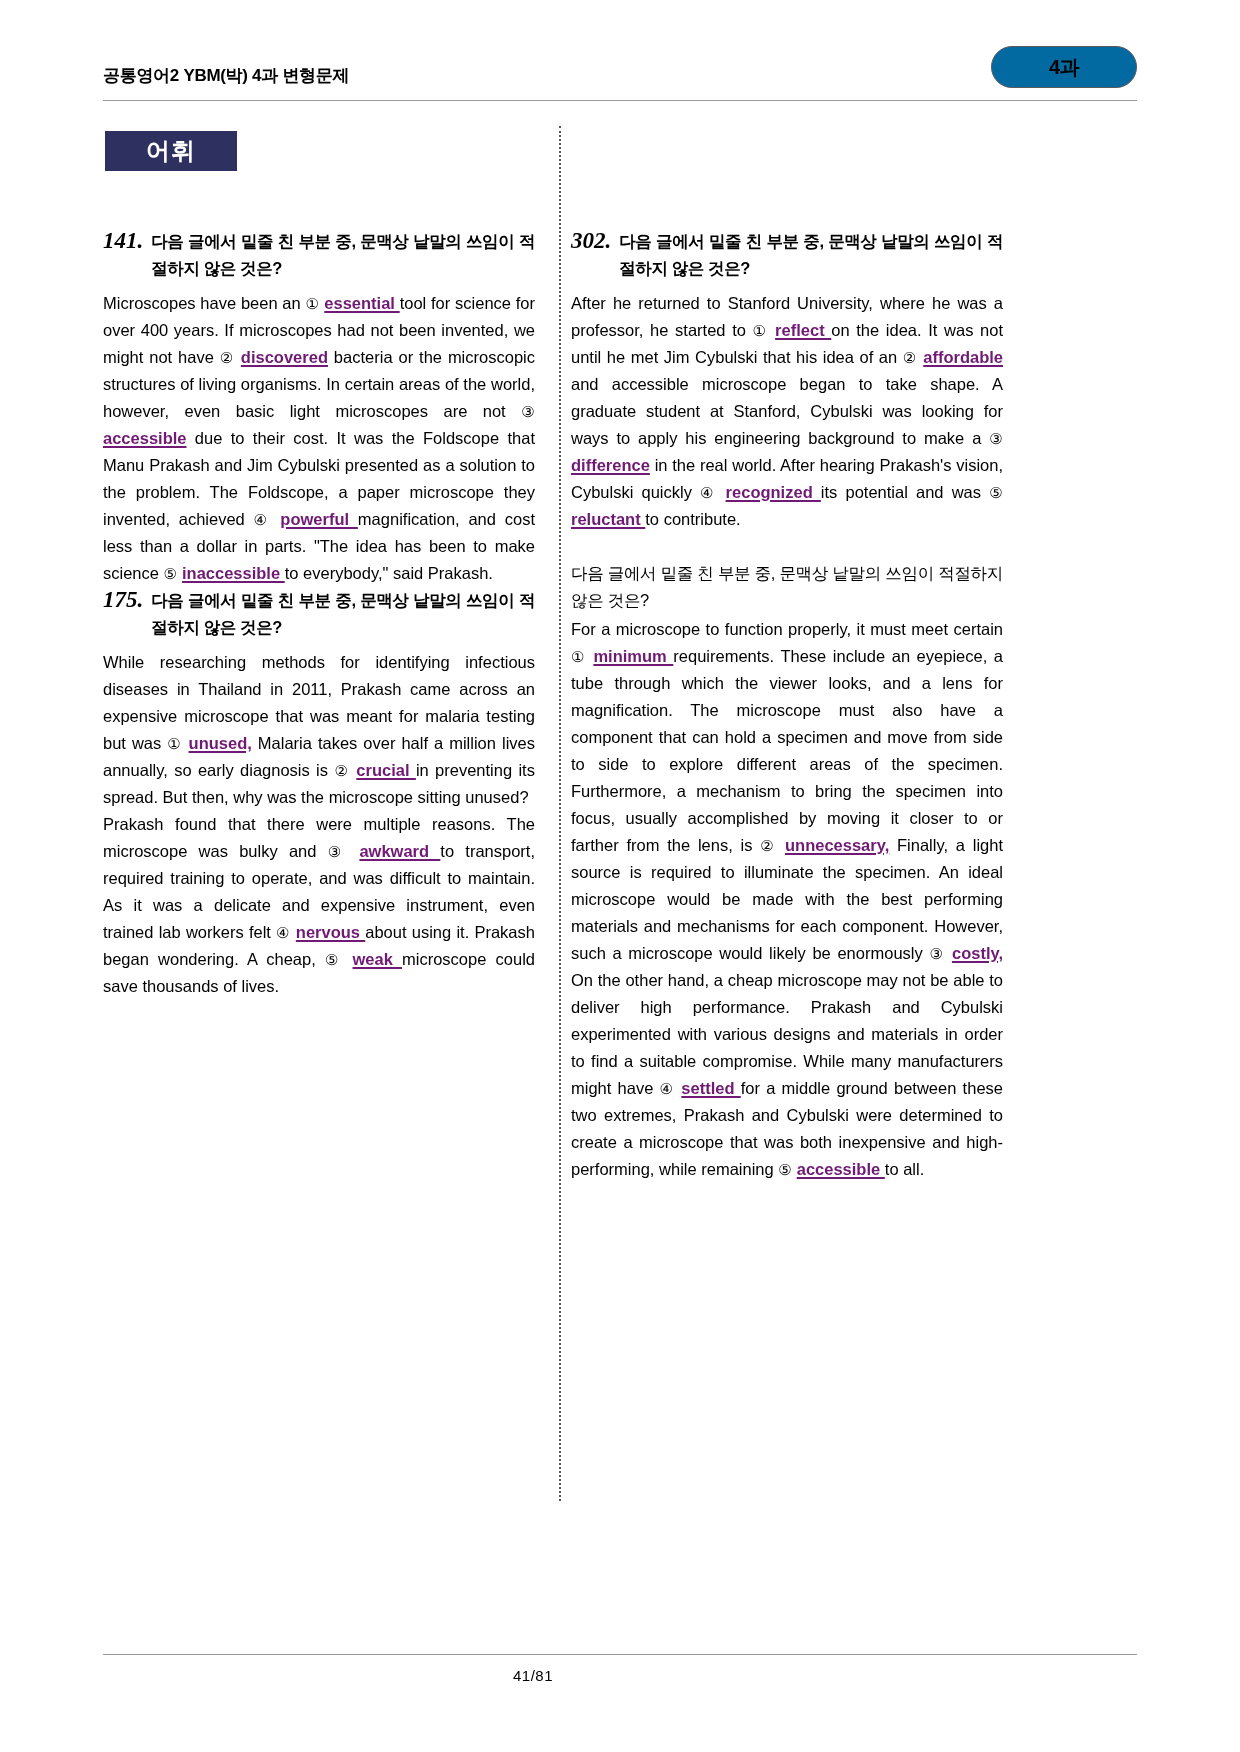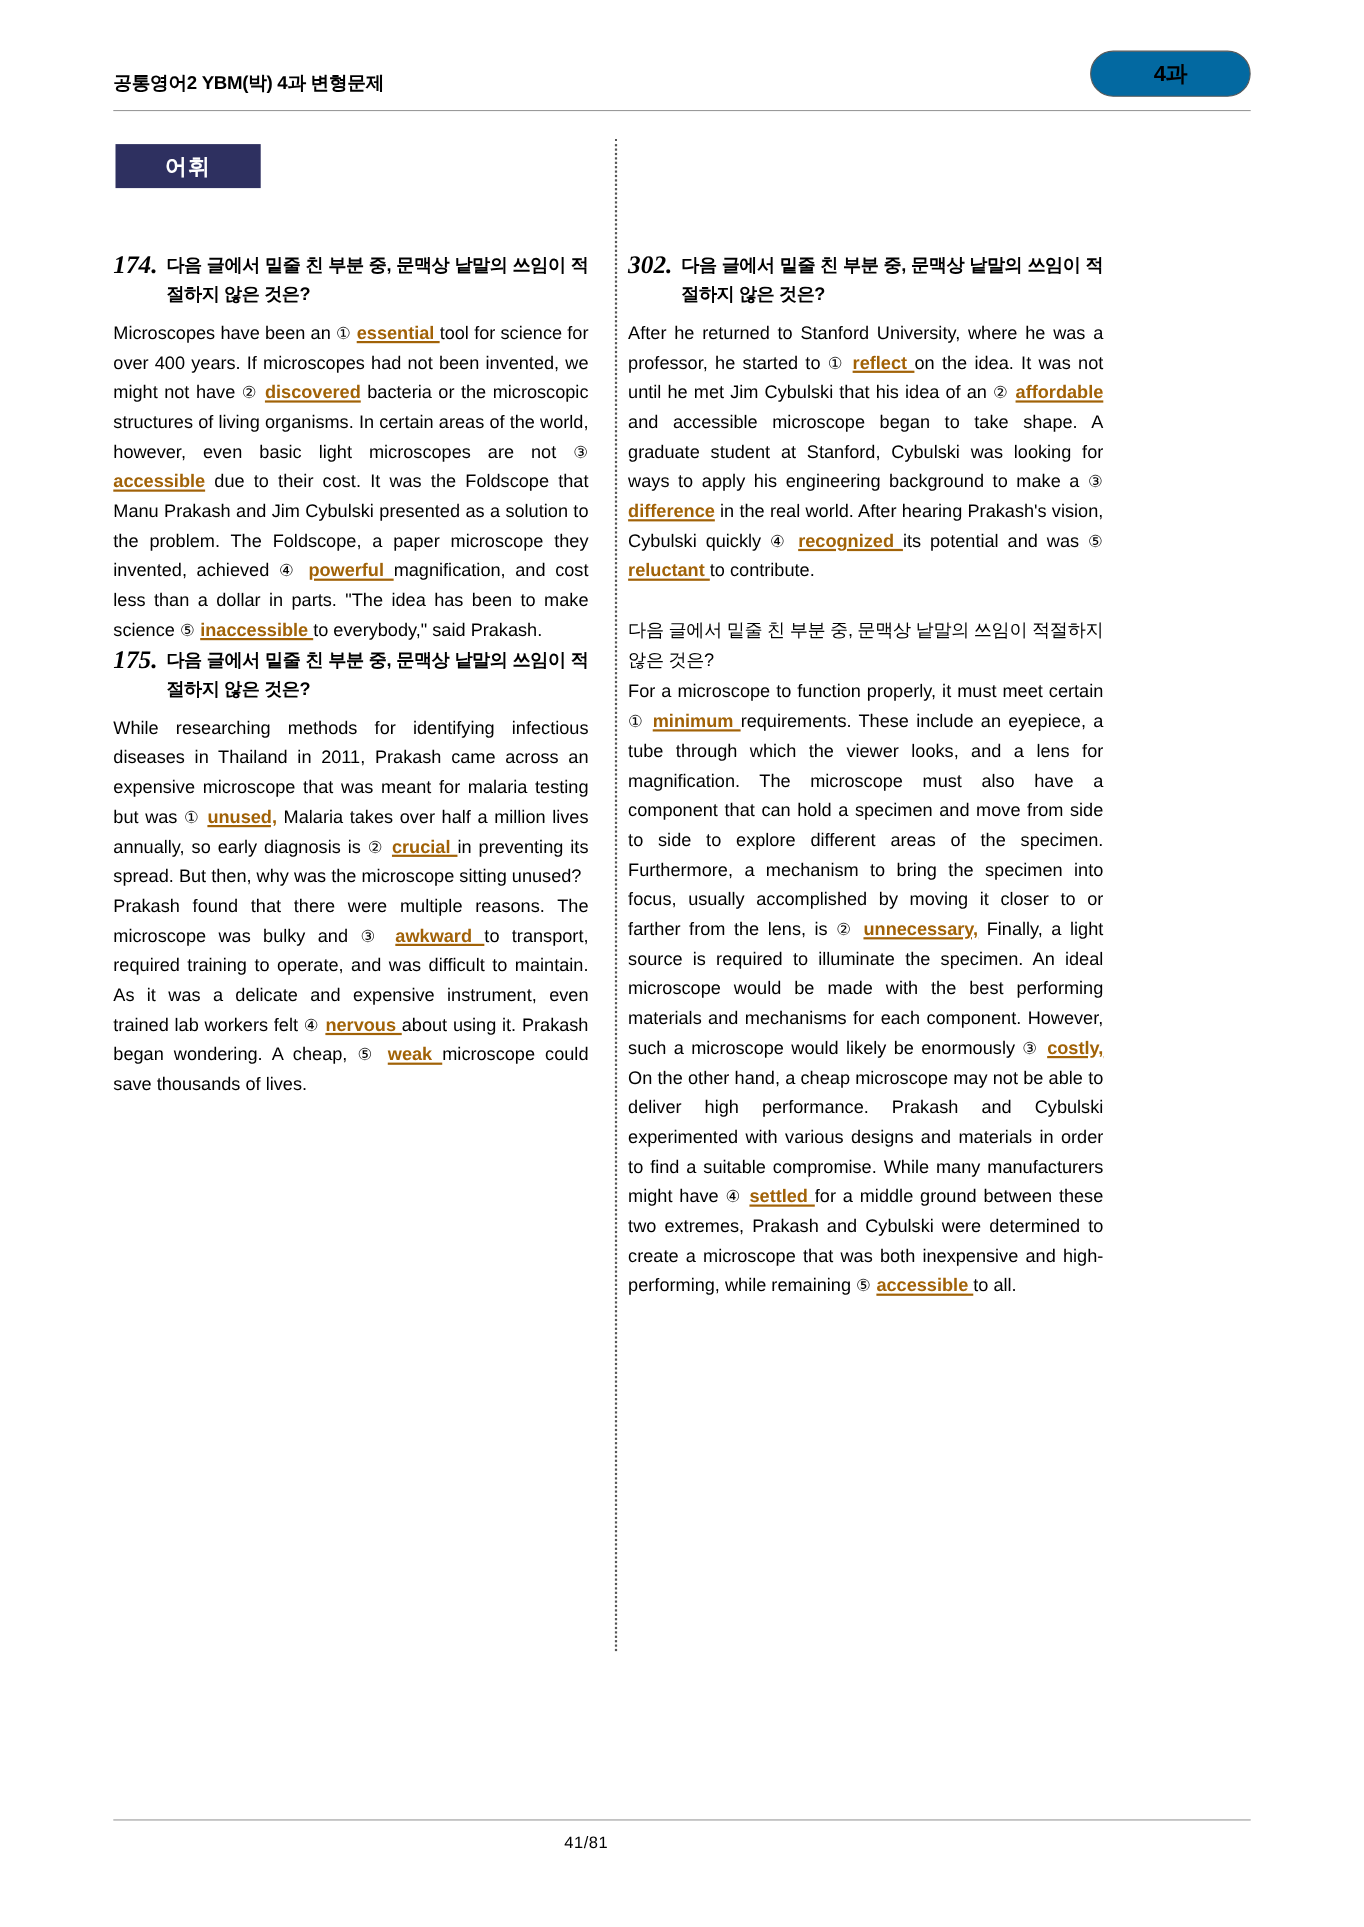--- a/index.html
+++ b/index.html
@@ -72,21 +72,21 @@
     position: absolute;
     left: 105px;
     top: 131px;
     width: 132px;
     height: 40px;
     background: #2e3060;
     color: #ffffff;
     display: flex;
     align-items: center;
     justify-content: center;
-    font-size: 20px;
+    font-size: 24px;
     font-weight: bold;
     letter-spacing: 1px;
   }
 
   
   .col-divider {
     position: absolute;
     left: 559px;
     top: 126px;
     width: 0;
@@ -151,21 +151,21 @@
   }
   .passage + .passage { margin-top: 0; }
 
   .gap { height: 27px; }
 
   .choice-num {
     font-size: 15px;
     letter-spacing: 0.4px;
   }
   .ul {
-    color: #a16207;
+    color: #701a75;
     font-weight: bold;
     text-decoration: underline;
     text-underline-offset: 2px;
     text-decoration-thickness: 1.6px;
   }
 
   
   .footer-rule {
     position: absolute;
     left: 103px;
@@ -196,21 +196,21 @@
   <div class="header-rule"></div>
 
   <div class="section-chip">어휘</div>
 
   <div class="col-divider"></div>
 
   <div class="column col-left">
 
     <div class="qblock">
       <div class="qhead">
-        <span class="qnum">174.</span>
+        <span class="qnum">141.</span>
         <span class="qprompt">다음 글에서 밑줄 친 부분 중, 문맥상 낱말의 쓰임이 적절하지 않은 것은?</span>
       </div>
       <p class="passage">Microscopes have been an <span class="choice-num">①</span> <span class="ul">essential </span>tool for science for over 400 years. If microscopes had not been invented, we might not have <span class="choice-num">②</span> <span class="ul">discovered</span> bacteria or the microscopic structures of living organisms. In certain areas of the world, however, even basic light microscopes are not <span class="choice-num">③</span> <span class="ul">accessible</span> due to their cost. It was the Foldscope that Manu Prakash and Jim Cybulski presented as a solution to the problem. The Foldscope, a paper microscope they invented, achieved <span class="choice-num">④</span> <span class="ul">powerful </span>magnification, and cost less than a dollar in parts. "The idea has been to make science <span class="choice-num">⑤</span> <span class="ul">inaccessible </span>to everybody," said Prakash.</p>
     </div>
 
     <div class="qblock">
       <div class="qhead">
         <span class="qnum">175.</span>
         <span class="qprompt">다음 글에서 밑줄 친 부분 중, 문맥상 낱말의 쓰임이 적절하지 않은 것은?</span>
       </div>

